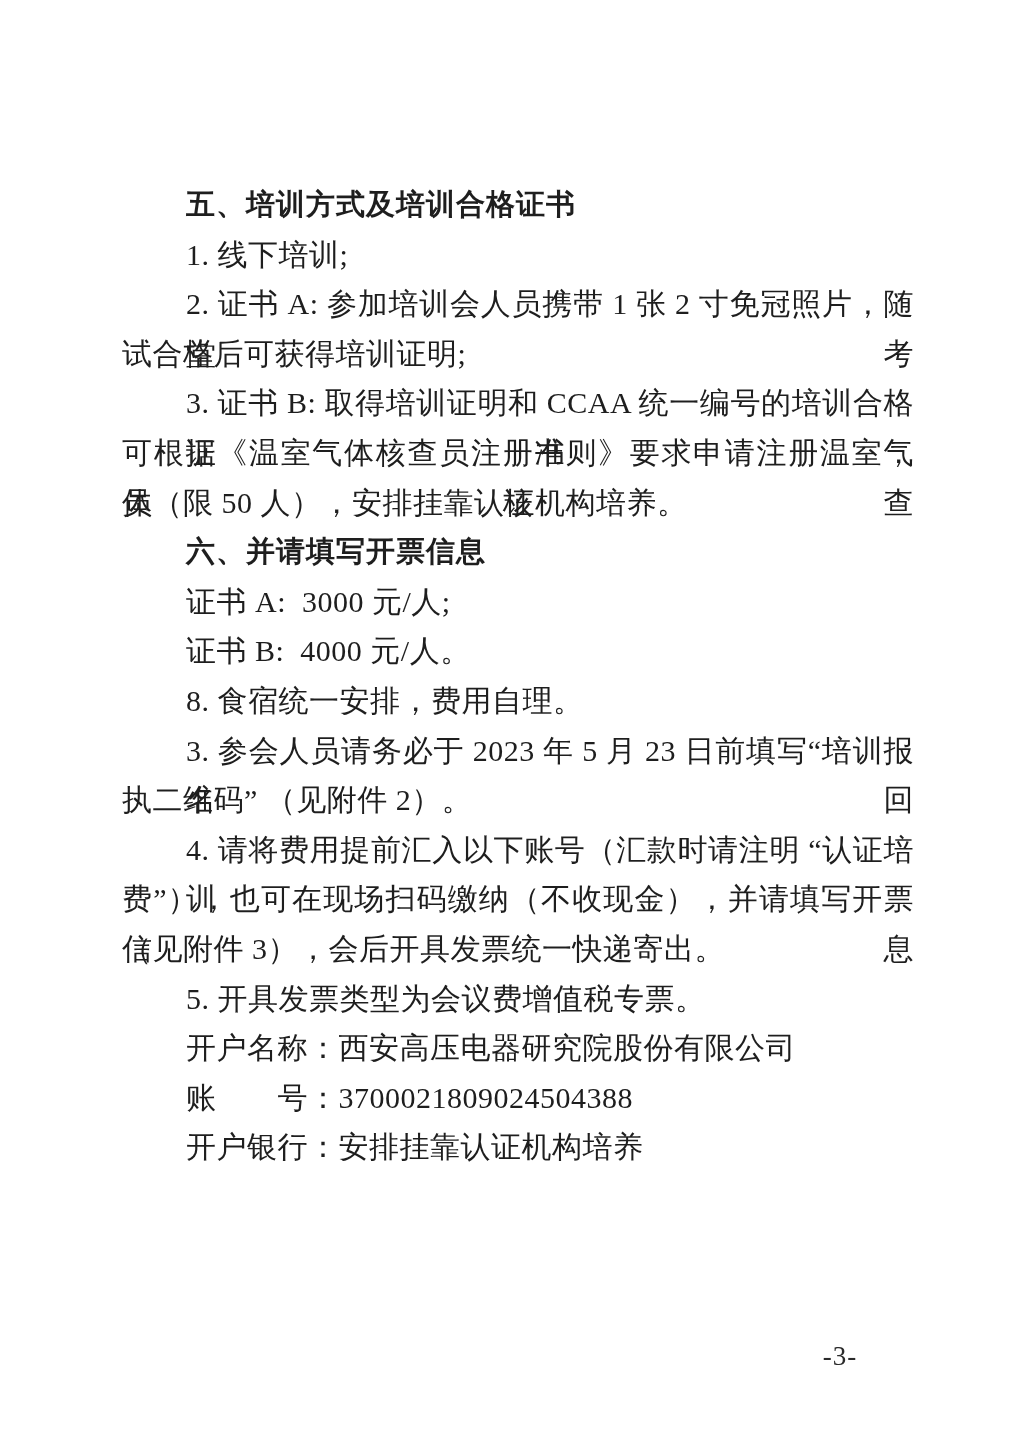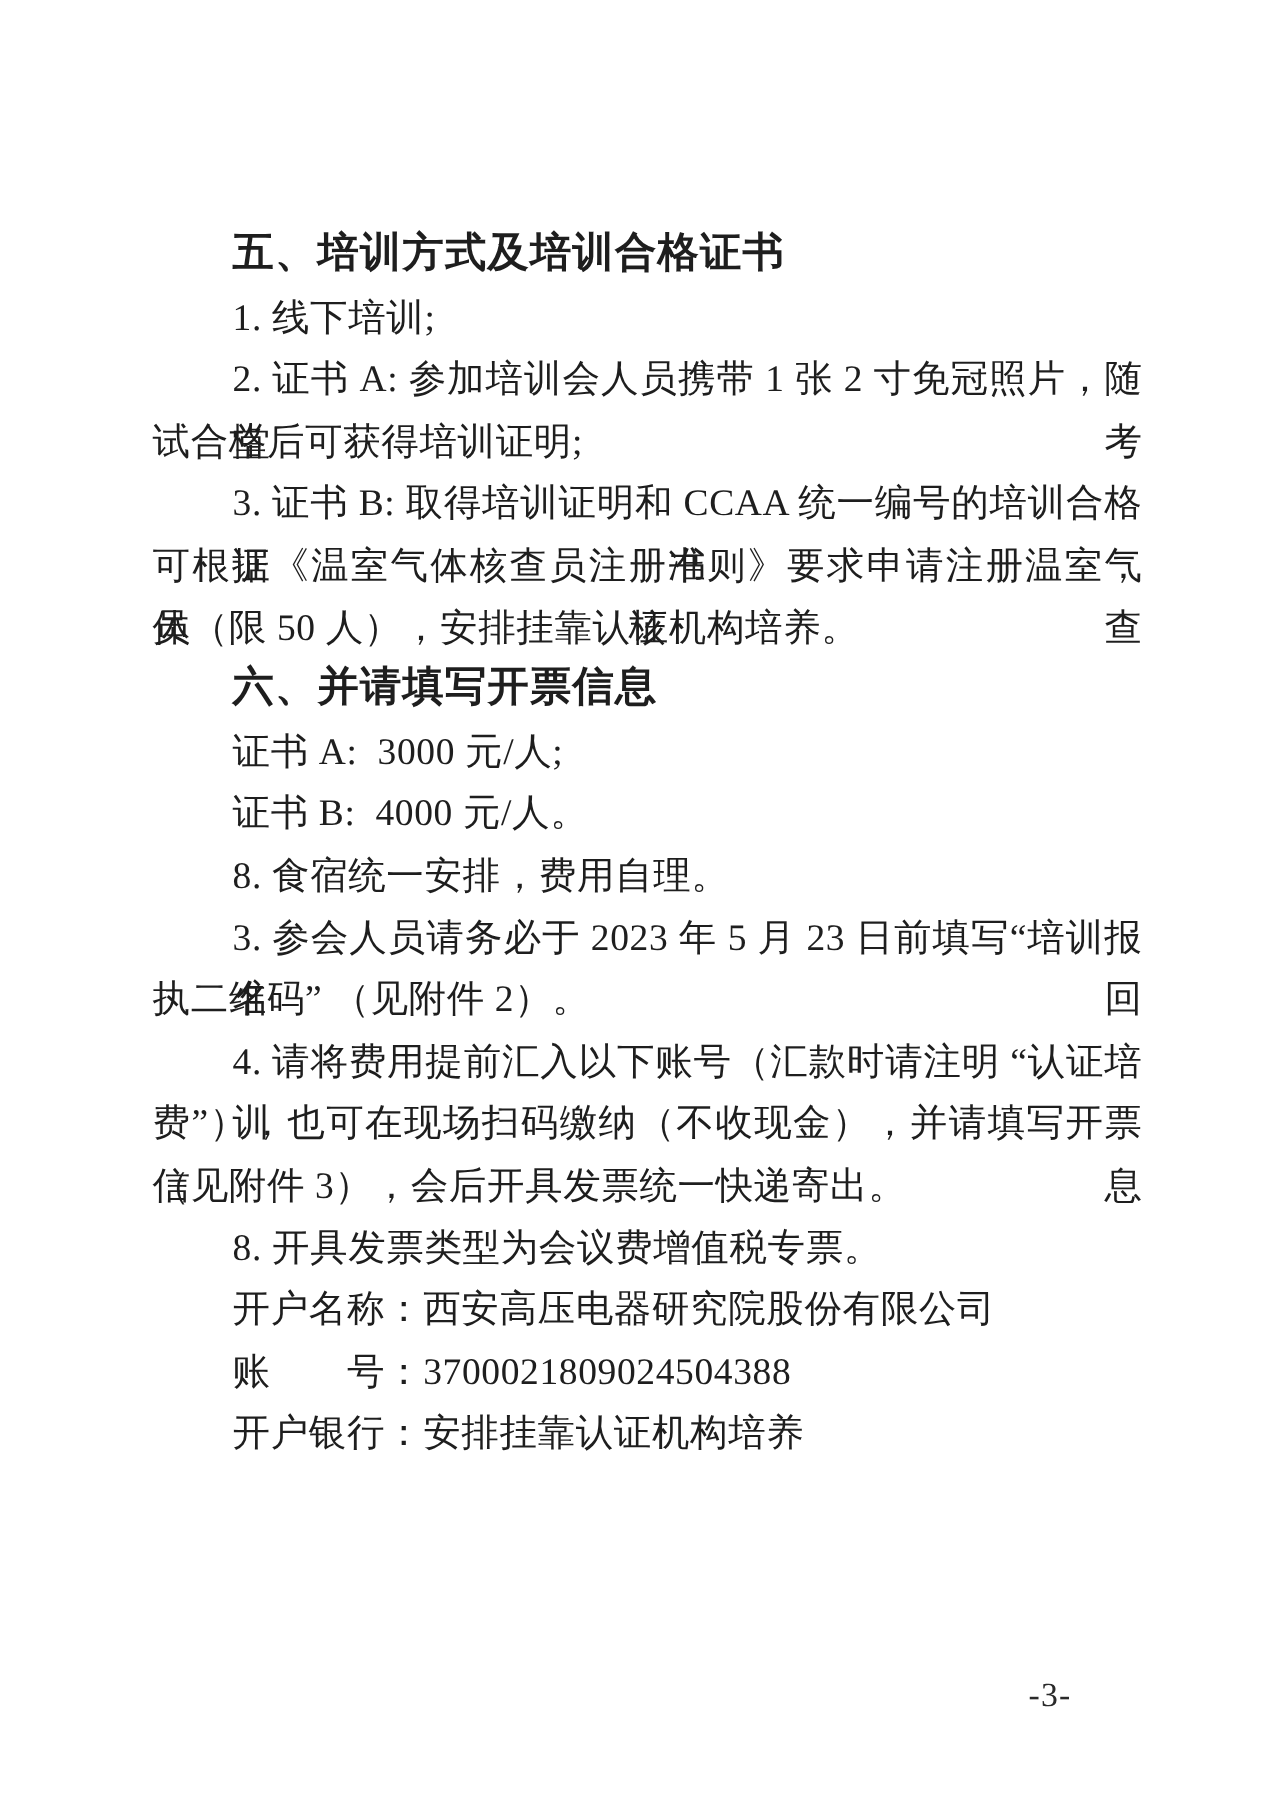--- a/index.html
+++ b/index.html
@@ -34,23 +34,23 @@
   }
   .line.indent {
     padding-left: 64px;
   }
   .line.stretch {
     text-align: justify;
     text-align-last: justify;
     text-justify: inter-character;
   }
   .line.heading {
-    font-family: Liberation Mono, monospace;
+    font-family: Liberation Sans, sans-serif;
     font-weight: bold;
-    font-size: 33px;
+    font-size: 29px;
     letter-spacing: 1px;
   }
   .page-number {
     position: absolute;
     top: 1336px;
     left: 792px;
     width: 96px;
     text-align: center;
     font-size: 27px;
     line-height: 40px;
@@ -72,19 +72,19 @@
       <div class="line">员（限 50 人），安排挂靠认证机构培养。</div>
       <div class="line heading indent">六、并请填写开票信息</div>
       <div class="line indent">证书 A:&nbsp; 3000 元/人;</div>
       <div class="line indent">证书 B:&nbsp; 4000 元/人。</div>
       <div class="line indent">8. 食宿统一安排，费用自理。</div>
       <div class="line indent stretch">3. 参会人员请务必于 2023 年 5 月 23 日前填写“培训报名回</div>
       <div class="line">执二维码”&nbsp;（见附件 2）。</div>
       <div class="line indent stretch">4. 请将费用提前汇入以下账号（汇款时请注明&nbsp;“认证培训</div>
       <div class="line stretch">费”），也可在现场扫码缴纳（不收现金），并请填写开票信息</div>
       <div class="line">（见附件 3），会后开具发票统一快递寄出。</div>
-      <div class="line indent">8. 开具发票类型为会议费增值税专票。</div>
+      <div class="line indent">5. 开具发票类型为会议费增值税专票。</div>
       <div class="line indent">开户名称：西安高压电器研究院股份有限公司</div>
       <div class="line indent">账　　号：3700021809024504388</div>
       <div class="line indent">开户银行：安排挂靠认证机构培养</div>
     </div>
   <div class="page-number">-3-</div>
 </div>
 
 </body></html>

